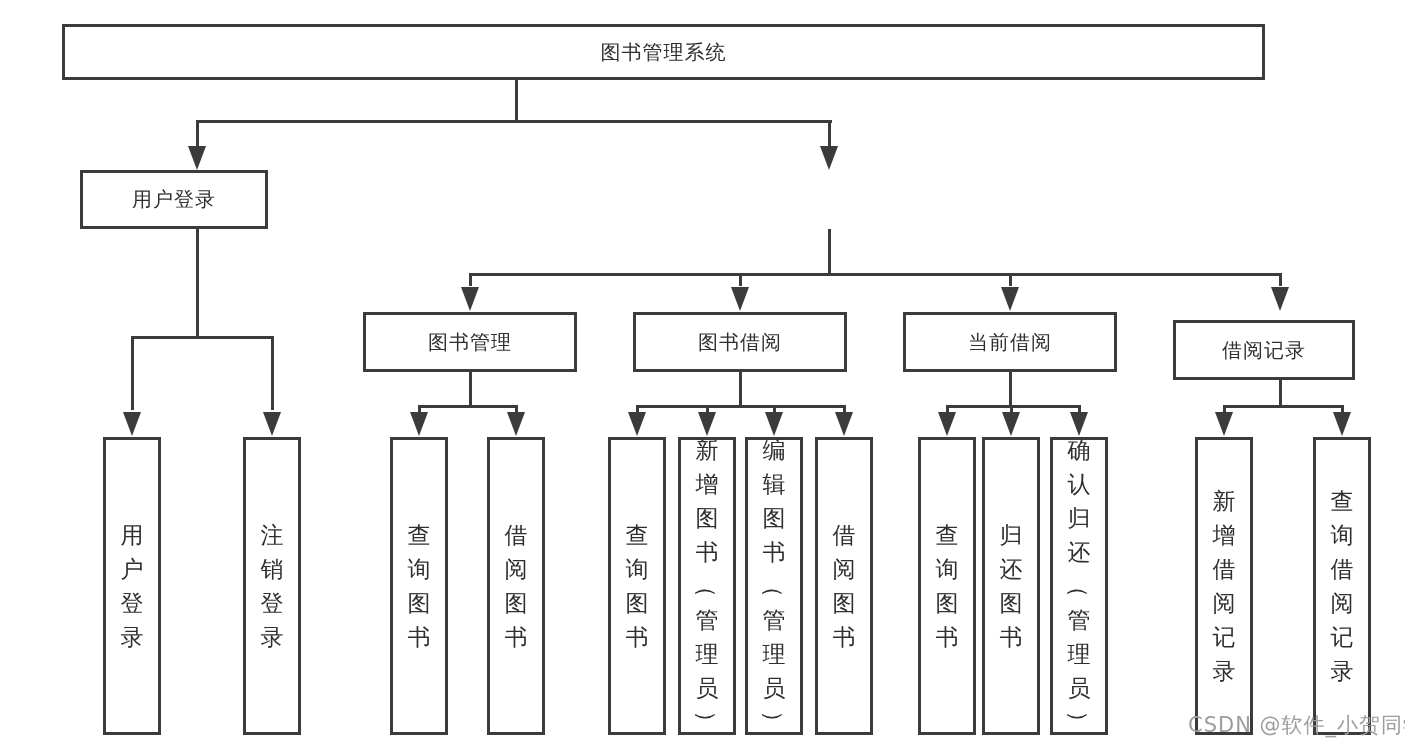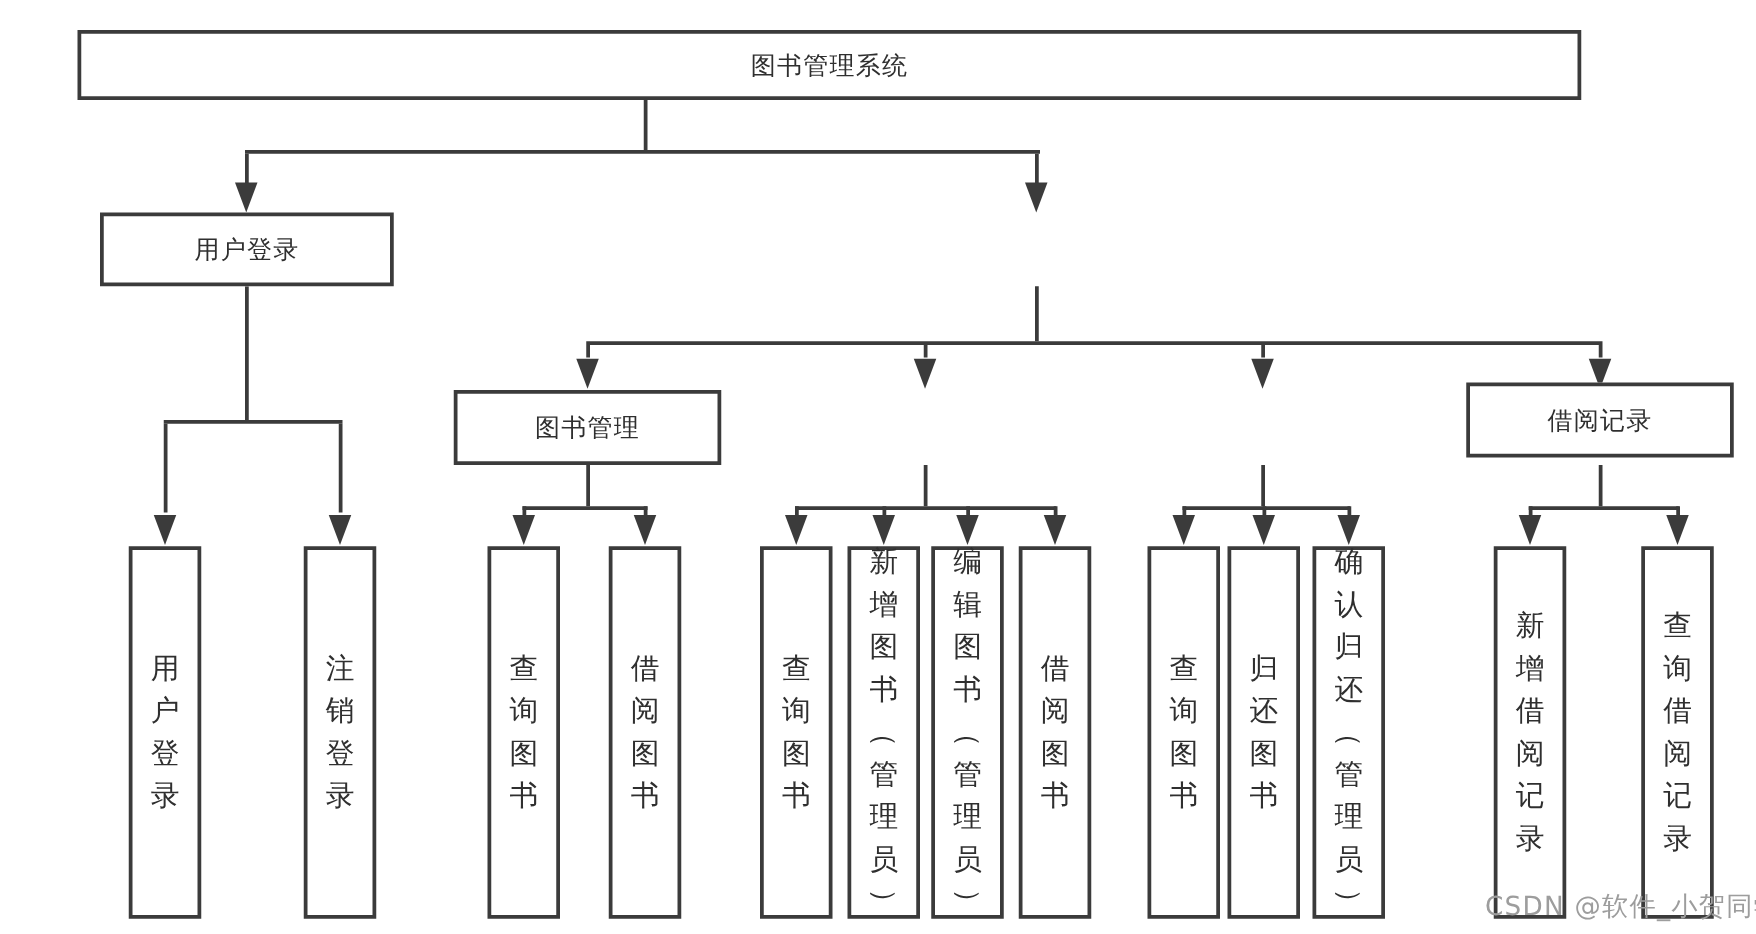--- a/index.html
+++ b/index.html
@@ -55,21 +55,21 @@
     <span>图书管理系统</span>
   </div>
 
   <div class="v" style="left:515px;top:68px;height:52px;"></div>
   <div class="h" style="left:196px;top:120px;width:636px;"></div>
   <div class="v" style="left:196px;top:123px;height:25px;"></div>
   <div class="v" style="left:828px;top:123px;height:25px;"></div>
   <div class="arrow" style="left:188px;top:146px;"></div>
   <div class="arrow" style="left:820px;top:146px;"></div>
 
-  <div class="node" style="left:80px;top:170px;width:235px;height:59px;">
+  <div class="node" style="left:80px;top:170px;width:188px;height:59px;">
     <span>用户登录</span>
   </div>
 
   <div class="v" style="left:196px;top:229px;height:107px;"></div>
   <div class="h" style="left:131px;top:336px;width:143px;"></div>
   <div class="v" style="left:131px;top:339px;height:71px;"></div>
   <div class="v" style="left:271px;top:339px;height:71px;"></div>
   <div class="arrow" style="left:123px;top:412px;"></div>
   <div class="arrow" style="left:263px;top:412px;"></div>
 
@@ -80,21 +80,27 @@
   <div class="v" style="left:1009px;top:276px;height:10px;"></div>
   <div class="v" style="left:1279px;top:276px;height:10px;"></div>
   <div class="arrow" style="left:461px;top:287px;"></div>
   <div class="arrow" style="left:731px;top:287px;"></div>
   <div class="arrow" style="left:1001px;top:287px;"></div>
   <div class="arrow" style="left:1271px;top:287px;"></div>
 
   <div class="node" style="left:363px;top:312px;width:214px;height:60px;">
     <span>图书管理</span>
   </div>
-  <div class="node" style="left:1173px;top:306px;width:214px;height:60px;text-align:right;">
+  <div class="node" style="left:633px;top:312px;width:214px;height:60px;">
+    <span>图书借阅</span>
+  </div>
+  <div class="node" style="left:903px;top:312px;width:214px;height:60px;">
+    <span>当前借阅</span>
+  </div>
+  <div class="node" style="left:1173px;top:320px;width:182px;height:60px;text-align:right;">
     <span>借阅记录</span>
   </div>
 
   <div class="v" style="left:469px;top:372px;height:33px;"></div>
   <div class="h" style="left:418px;top:405px;width:100px;"></div>
   <div class="v" style="left:418px;top:405px;height:10px;"></div>
   <div class="v" style="left:515px;top:405px;height:10px;"></div>
   <div class="arrow" style="left:410px;top:412px;"></div>
   <div class="arrow" style="left:507px;top:412px;"></div>
 

